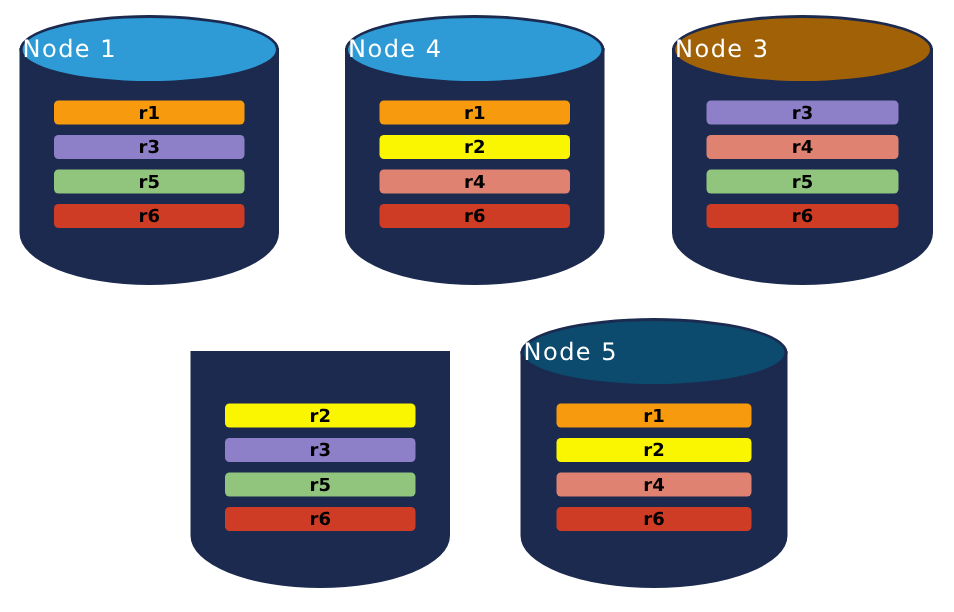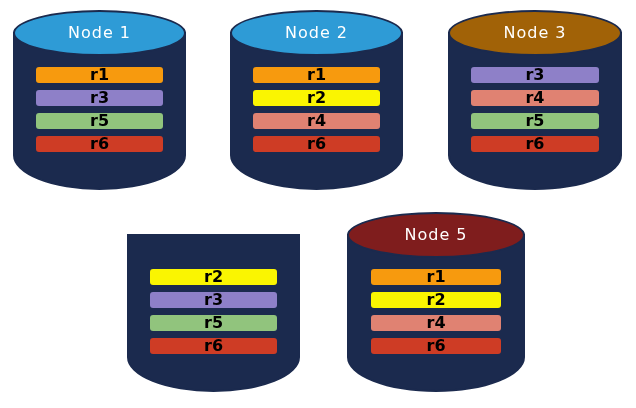--- a/index.html
+++ b/index.html
@@ -50,21 +50,21 @@
     right: 0;
     top: 0;
     height: 46px;
     background: #2E9BD6;
     border: 2px solid #1B2A4E;
     border-radius: 50%;
     box-sizing: border-box;
     z-index: 3;
     display: flex;
     align-items: center;
-    justify-content: center;
+    justify-content: flex-start;
   }
 
   .node-label {
     color: #ffffff;
     font-size: 16px;
     font-weight: 400;
     letter-spacing: 1px;
     font-family: "DejaVu Sans", sans-serif;
     white-space: nowrap;
     line-height: 1;
@@ -88,21 +88,21 @@
     width: 73%;
     height: 16px;
     border-radius: 3px;
     display: flex;
     align-items: center;
     justify-content: center;
     box-sizing: border-box;
   }
 
   .replica-label {
-    font-size: 16px;
+    font-size: 12px;
     font-weight: bold;
     color: #000000;
     font-family: "DejaVu Sans", sans-serif;
     line-height: 1;
   }
 </style>
 </head>
 <body>
 
 <div id="diagram-canvas" style="background: rgb(255, 255, 255);">
@@ -122,21 +122,21 @@
           <span class="replica-label" style="color: rgb(0, 0, 0);">r5</span>
         </div>
         <div class="replica-bar" style="background: rgb(206, 60, 37);">
           <span class="replica-label" style="color: rgb(0, 0, 0);">r6</span>
         </div>
       </div>
     </div>
     <div class="node" style="left: 230px; top: 10px; width: 173px; height: 180px;">
       <div class="node-body" style="background: rgb(27, 42, 78); border-color: rgb(27, 42, 78);"></div>
       <div class="node-top" style="background: rgb(46, 155, 214); border-color: rgb(27, 42, 78);">
-        <span class="node-label" style="color: rgb(255, 255, 255);">Node  2</span>
+        <span class="node-label" style="color: rgb(255, 255, 255);">Node  4</span>
       </div>
       <div class="replica-stack">
         <div class="replica-bar" style="background: rgb(247, 154, 14);">
           <span class="replica-label" style="color: rgb(0, 0, 0);">r1</span>
         </div>
         <div class="replica-bar" style="background: rgb(250, 245, 1);">
           <span class="replica-label" style="color: rgb(0, 0, 0);">r2</span>
         </div>
         <div class="replica-bar" style="background: rgb(224, 130, 114);">
           <span class="replica-label" style="color: rgb(0, 0, 0);">r4</span>
@@ -178,21 +178,21 @@
         <div class="replica-bar" style="background: rgb(145, 196, 125);">
           <span class="replica-label" style="color: rgb(0, 0, 0);">r5</span>
         </div>
         <div class="replica-bar" style="background: rgb(206, 60, 37);">
           <span class="replica-label" style="color: rgb(0, 0, 0);">r6</span>
         </div>
       </div>
     </div>
     <div class="node" style="left: 347px; top: 212px; width: 178px; height: 180px;">
       <div class="node-body" style="background: rgb(27, 42, 78); border-color: rgb(27, 42, 78);"></div>
-      <div class="node-top" style="background: #7f1d1d; border-color: rgb(27, 42, 78);">
+      <div class="node-top" style="background: #0c4a6e; border-color: rgb(27, 42, 78);">
         <span class="node-label" style="color: rgb(255, 255, 255);">Node  5</span>
       </div>
       <div class="replica-stack">
         <div class="replica-bar" style="background: rgb(247, 154, 14);">
           <span class="replica-label" style="color: rgb(0, 0, 0);">r1</span>
         </div>
         <div class="replica-bar" style="background: rgb(250, 245, 1);">
           <span class="replica-label" style="color: rgb(0, 0, 0);">r2</span>
         </div>
         <div class="replica-bar" style="background: rgb(224, 130, 114);">

